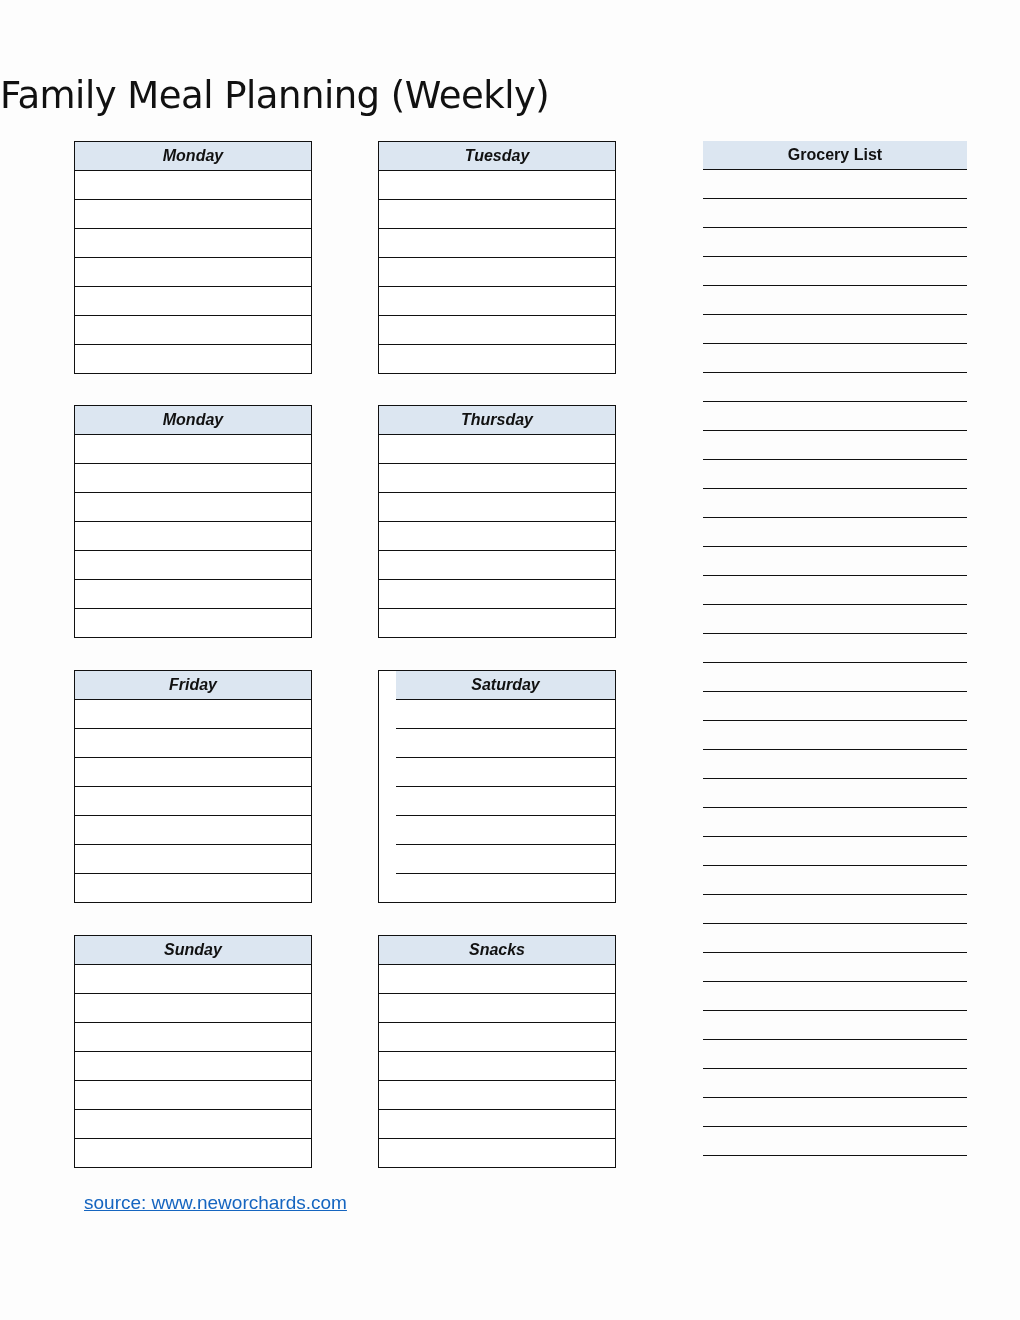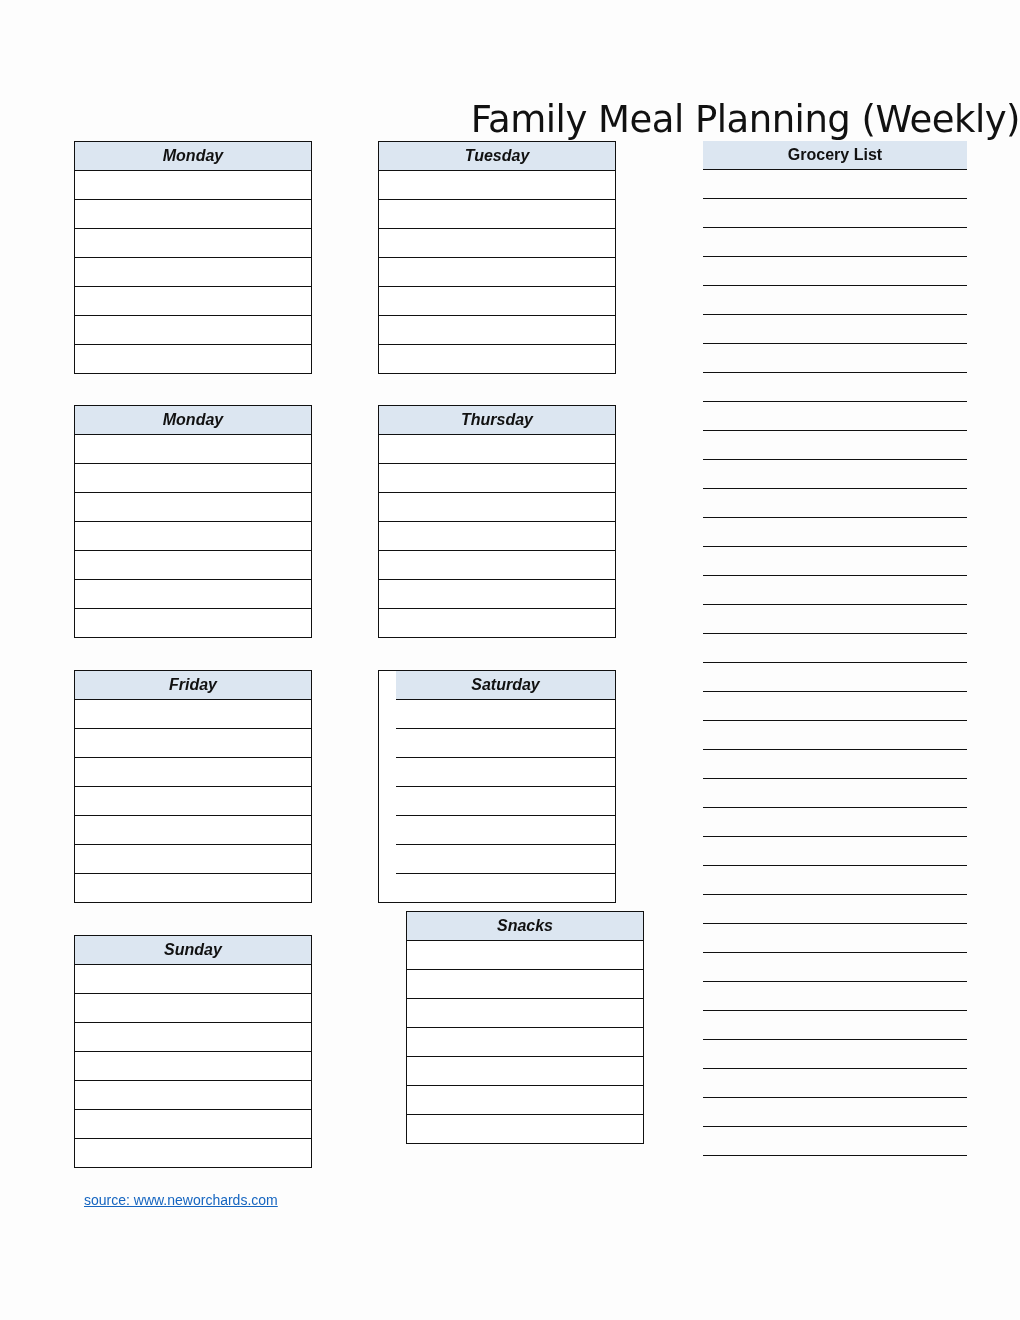--- a/index.html
+++ b/index.html
@@ -1,25 +1,25 @@
 <!DOCTYPE html>
 <html><head>
 <meta charset="utf-8">
 <style>
   html, body { margin:0; padding:0; }
   body { width:1020px; height:1320px; background:#fdfdfd; position:relative; font-family:"Liberation Sans", sans-serif; overflow:hidden; }
-  .title { position:absolute; left:0; width:1020px; top:74px; text-align:right; font-size:37px; color:#111; font-family:"DejaVu Sans", sans-serif; letter-spacing:-0.5px;margin-top:24px; }
+  .title { position:absolute; left:0; width:1020px; top:74px; text-align:left; font-size:37px; color:#111; font-family:"DejaVu Sans", sans-serif; letter-spacing:-0.5px; }
   .block { position:absolute; width:238px; border:1.5px solid #111; box-sizing:border-box; background:#fff; }
   .block .hdr { height:28px; background:#dce6f1; border-bottom:1.5px solid #111; text-align:center; font-weight:bold; font-size:16px; line-height:28px; color:#111; box-sizing:content-box;font-style:italic; }
   .block .row { height:28px; border-bottom:1.5px solid #111; }
   .block .row:last-child { border-bottom:none; }
   .grocery { position:absolute; left:703px; top:141px; width:264px; }
   .grocery .hdr { height:28px; background:#dce6f1; border-bottom:1.5px solid #111; text-align:center; font-weight:bold; font-size:16px; line-height:28px; color:#111; }
   .grocery .row { height:28px; border-bottom:1.5px solid #111; }
-  .source { position:absolute; left:84px; top:1192px; font-size:14px; color:#1565c0; text-decoration:underline; }
+  .source { position:absolute; left:84px; top:1192px; font-size:19px; color:#1565c0; text-decoration:underline; }
 </style>
 </head>
 <body>
 
 <div class="title">Family Meal Planning (Weekly)</div>
 
 <div id="blocks">
     <div class="block" style="left: 74px; top: 141px;">
       <div class="hdr">Monday</div>
       <div class="row"></div>
@@ -83,21 +83,21 @@
     <div class="block" style="left: 74px; top: 935px;">
       <div class="hdr">Sunday</div>
       <div class="row"></div>
       <div class="row"></div>
       <div class="row"></div>
       <div class="row"></div>
       <div class="row"></div>
       <div class="row"></div>
       <div class="row"></div>
     </div>
-    <div class="block" style="left: 378px; top: 911px; margin-left: 28px;">
+    <div class="block" style="left: 378px; top: 935px;">
       <div class="hdr">Snacks</div>
       <div class="row"></div>
       <div class="row"></div>
       <div class="row"></div>
       <div class="row"></div>
       <div class="row"></div>
       <div class="row"></div>
       <div class="row"></div>
     </div>
   </div>

